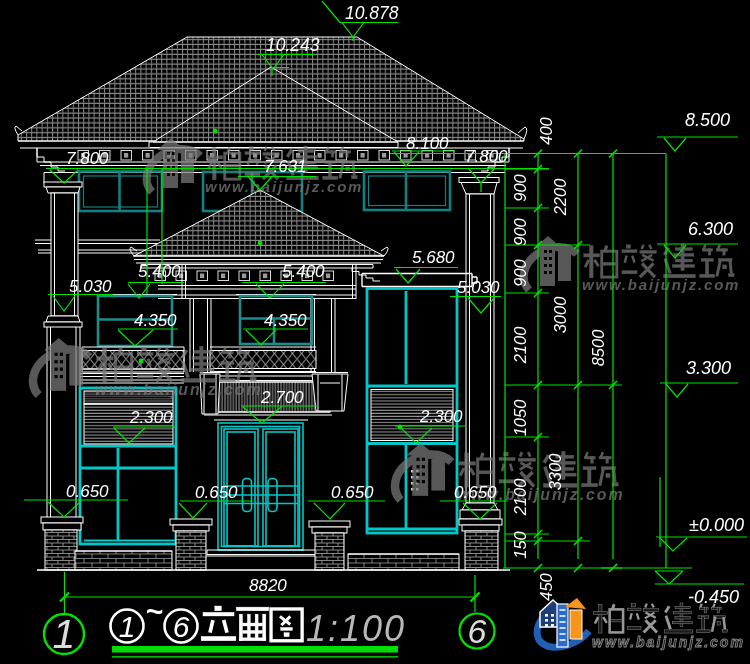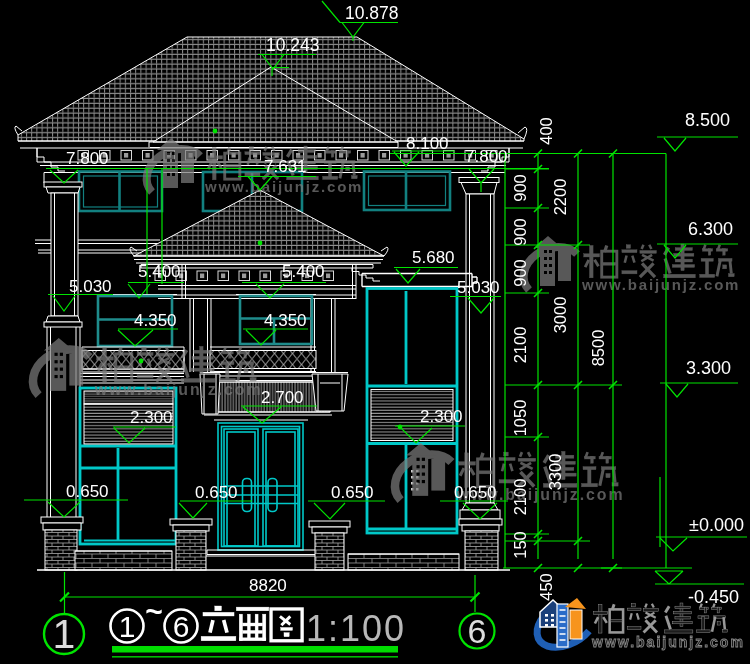--- a/index.html
+++ b/index.html
@@ -1,16 +1,16 @@
 <!DOCTYPE html>
 <html><head>
 <meta charset="utf-8">
 <style>
   html,body{margin:0;padding:0;background:#000;}
-  .wrap{width:750px;height:664px;position:relative;overflow:hidden;background:#5eead4;}
+  .wrap{width:750px;height:664px;position:relative;overflow:hidden;background:#5eead4;font-style:italic;}
   text{font-family:"Liberation Sans",sans-serif;}
 </style>
 </head>
 <body>
 <div class="wrap">
 <svg width="750" height="664" viewBox="0 0 750 664">
 <defs>
   <pattern id="pt" width="5.2" height="4.9" patternUnits="userSpaceOnUse">
     <rect width="5.2" height="4.9" fill="#000"></rect>
     <path d="M0 .5 H5.2 M.5 0 V4.9" stroke="#8f8f8f" stroke-width="1" fill="none"></path>

